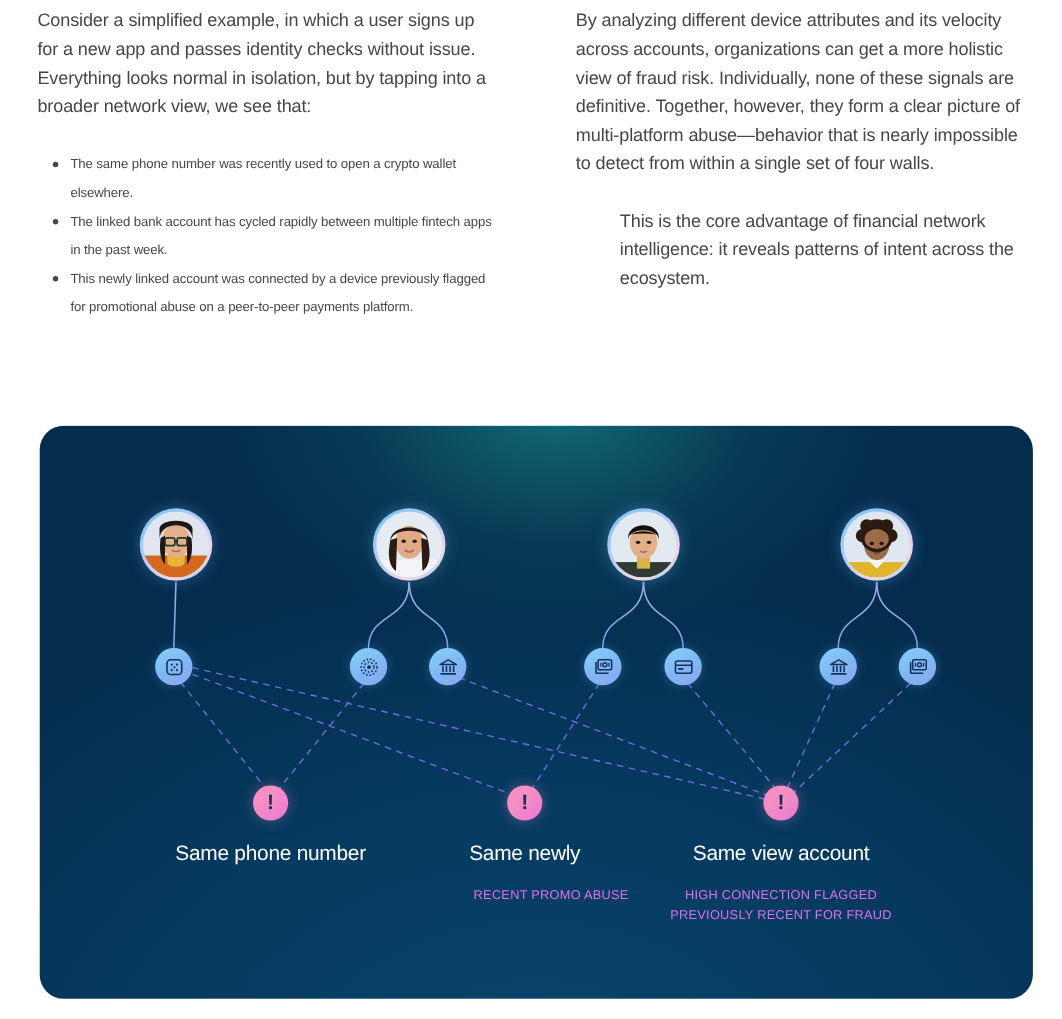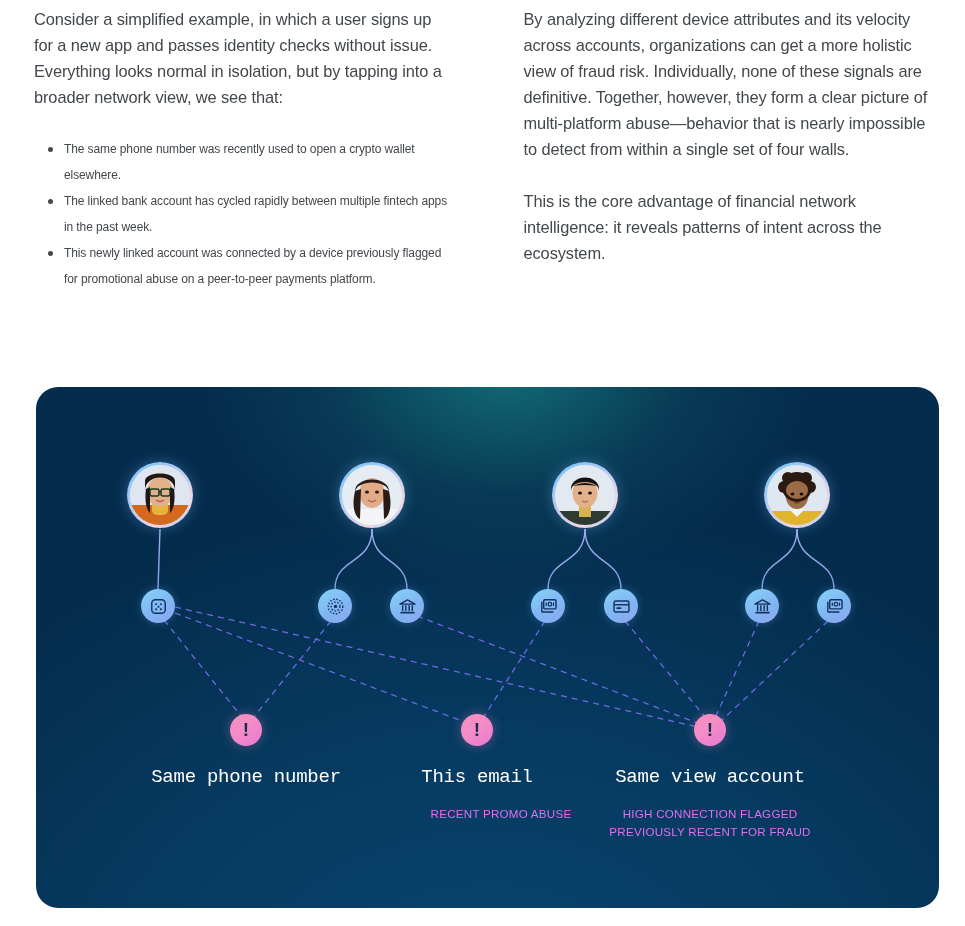--- a/index.html
+++ b/index.html
@@ -20,21 +20,21 @@
     padding: 6px 24px 0 34px;
   }
   .col { width: 430px; }
   .col p {
     margin: 0 0 0 0;
     font-size: 16.4px;
     line-height: 26px;
     color: #42474c;
     letter-spacing: -0.1px;
   }
-  .col p + p { margin-top: 26px; }
+  .col p + p { margin-top: 26px; margin-left: 40px; }
   .col ul {
     margin: 26px 0 0 0;
     padding-left: 30px;
     list-style: none;
   }
   .col ul li {
     position: relative;
     font-size: 12px;
     line-height: 26px;
     color: #42474c;
@@ -110,21 +110,20 @@
   }
 
   .cluster-label {
     position: absolute;
     text-align: center;
     color: #ffffff;
     font-size: 19px;
     letter-spacing: -0.25px;
     white-space: nowrap;
     transform: translateX(-50%);
-    font-family: Liberation Mono, monospace;
   }
   .cluster-tags {
     position: absolute;
     text-align: center;
     color: #e26ef0;
     font-size: 11.6px;
     letter-spacing: 0.25px;
     line-height: 18px;
     white-space: nowrap;
     transform: translateX(-50%);
@@ -339,21 +338,21 @@
     </div>
     <div class="alert" style="left:425px; top:327px;">
       <span class="bang">!</span>
     </div>
     <div class="alert" style="left:658px; top:327px;">
       <span class="bang">!</span>
     </div>
 
     <div class="cluster-label" style="left:210px; top:379px;">Same phone number</div>
 
-    <div class="cluster-label" style="left:441px; top:379px;">This email</div>
+    <div class="cluster-label" style="left:441px; top:379px;">Same newly</div>
     <div class="cluster-tags" style="left:465px; top:418px;">
       <div>RECENT PROMO ABUSE</div>
     </div>
 
     <div class="cluster-label" style="left:674px; top:379px;">Same view account</div>
     <div class="cluster-tags" style="left:674px; top:418px;">
       <div>HIGH CONNECTION FLAGGED</div>
       <div>PREVIOUSLY RECENT FOR FRAUD</div>
     </div>
 

